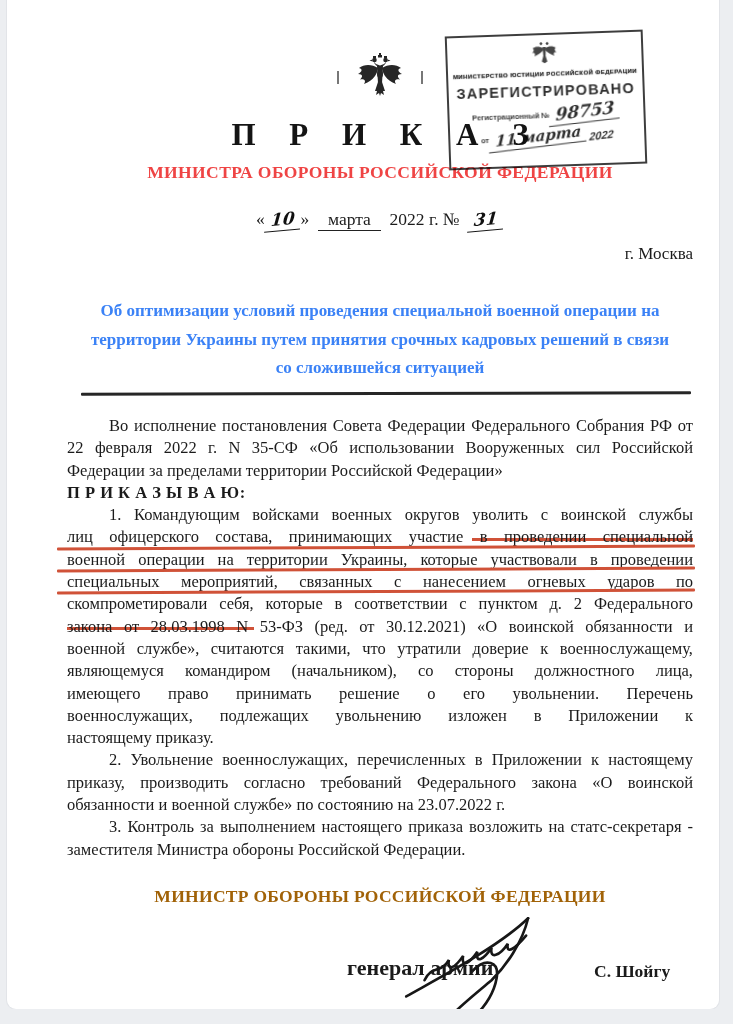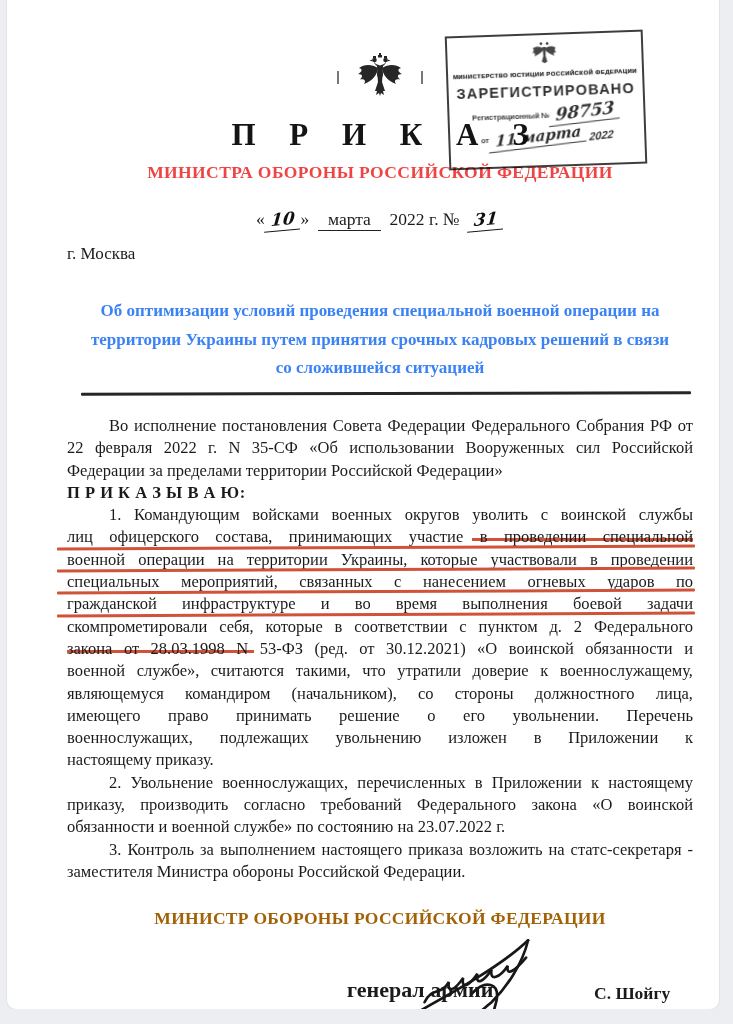--- a/index.html
+++ b/index.html
@@ -52,21 +52,21 @@
     text-align:center; font-weight:bold; font-size:31px; letter-spacing:13px;
     margin-top:13px; text-indent:13px; color:#141414;
   }
   .ministry {
     text-align:center; font-weight:bold; font-size:17.5px; letter-spacing:.4px;
     margin-top:9px; color:#ef4444;
   }
   .date-line { text-align:center; font-size:17.5px; margin-top:26px; }
   .date-line .printed-u { border-bottom:1.3px solid #222; padding:0 10px 1px 10px; }
   .date-hand { font-size:17px; }
-  .city { text-align:left; font-size:17px; margin-top:13px; }
+  .city { text-align:right; font-size:17px; margin-top:13px; }
 
   .subject {
     text-align:center; font-weight:bold; font-size:17px; line-height:28.5px;
     margin-top:33px; color:#3b82f6;
   }
   .title-rule {
     margin-top:9px; margin-left:14px; margin-right:2px; height:2.5px;
     background:#262626; transform:rotate(-.15deg); border-radius:1px;
   }
 
@@ -147,21 +147,20 @@
     <div class="title-rule"></div>
 
     <div class="bodytext">
       <p class="para intro">Во исполнение постановления Совета Федерации Федерального Собрания РФ от 22 февраля 2022 г. N 35-СФ «Об использовании Вооруженных сил Российской Федерации за пределами территории Российской Федерации»</p>
       <div class="order-word">П Р И К А З Ы В А Ю:</div>
       <div id="para1">
           <div class="bline indent">1. Командующим войсками военных округов <span class="red-span">уволить с воинской службы</span></div>
           <div class="bline red-full">лиц офицерского состава, принимающих участие в проведении специальной</div>
           <div class="bline red-full">военной операции на территории Украины, которые участвовали в проведении</div>
           <div class="bline red-full">специальных мероприятий, связанных с нанесением огневых ударов по</div>
-          <div class="bline red-full">гражданской инфраструктуре и во время выполнения боевой задачи</div>
           <div class="bline"><span class="red-span">скомпрометировали себя,</span> которые в соответствии с пунктом д. 2 Федерального</div>
           <div class="bline">закона от 28.03.1998 N 53-ФЗ (ред. от 30.12.2021) «О воинской обязанности и</div>
           <div class="bline">военной службе», считаются такими, что утратили доверие к военнослужащему,</div>
           <div class="bline">являющемуся командиром (начальником), со стороны должностного лица,</div>
           <div class="bline">имеющего право принимать решение о его увольнении. Перечень</div>
           <div class="bline">военнослужащих, подлежащих увольнению изложен в Приложении к</div>
           <div class="bline lastline">настоящему приказу.</div>
         </div>
       <p class="para">2.  Увольнение военнослужащих, перечисленных в Приложении к настоящему приказу, производить согласно требований Федерального закона «О воинской обязанности и военной службе» по состоянию на 23.07.2022 г.</p>
       <p class="para">3. Контроль за выполнением настоящего приказа возложить на статс-секретаря - заместителя Министра обороны Российской Федерации.</p>

